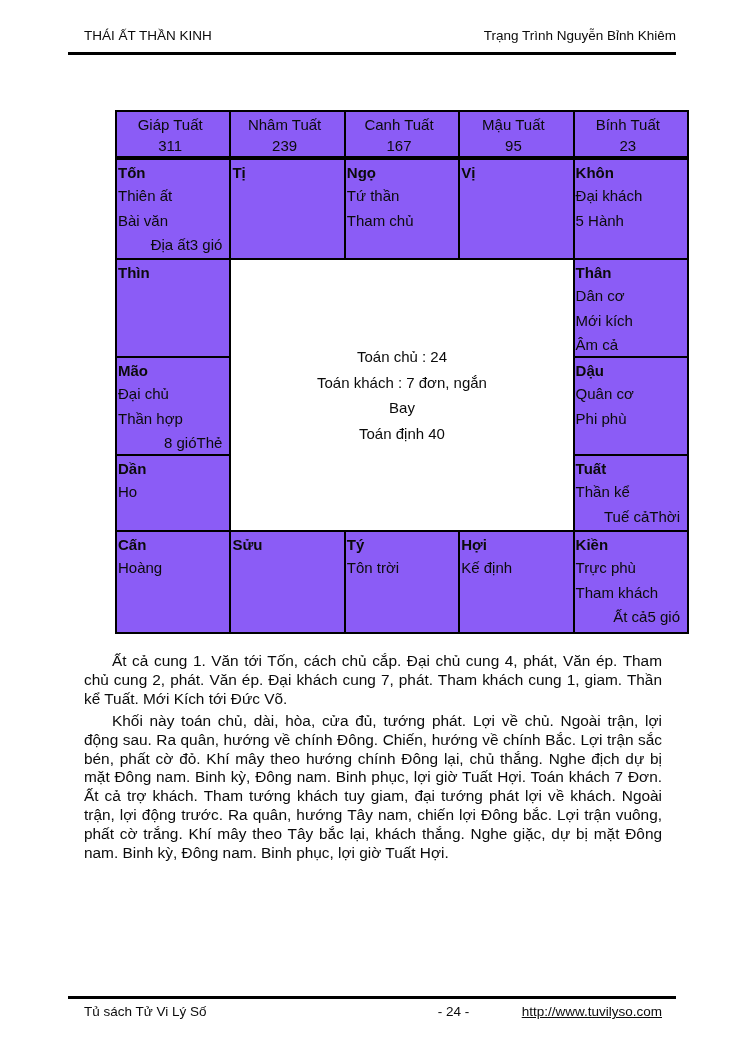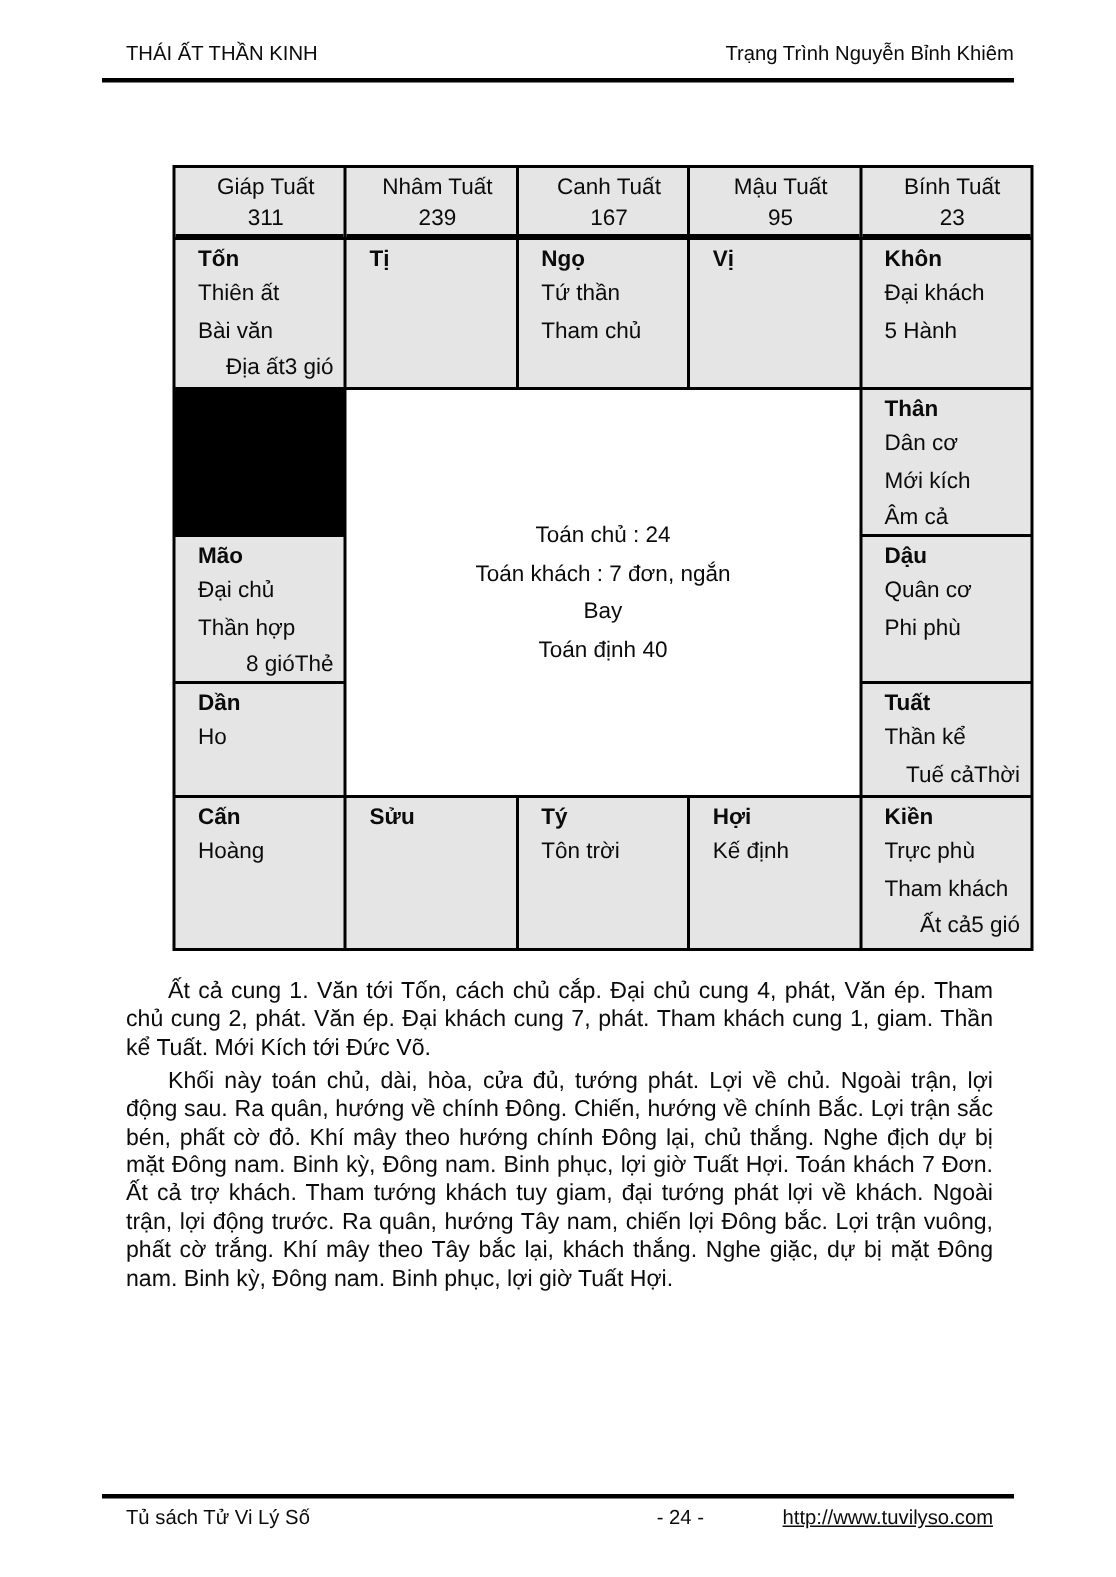--- a/index.html
+++ b/index.html
@@ -17,21 +17,21 @@
     font-size:13.5px; padding:0 0 9px 16px; border-bottom:3px solid #000;
   }
 
   
   .grid {
     position:absolute; left:115px; top:110px; width:574px;
     display:grid; grid-template-columns:repeat(5,1fr);
     grid-template-rows:46px 98px 96px 96px 74px 100px;
     gap:2px; padding:2px; background:#000;
   }
-  .cell { background:#e5e5e5; padding:1px 7px 0 15px; font-size:15px; overflow:hidden; }
+  .cell { background:#8b5cf6; padding:1px 7px 0 1px; font-size:15px; overflow:hidden; }
   .year-cell { text-align:center; line-height:21px; padding-top:2px; border-bottom:2px solid #000; }
   .cell-label { font-weight:700; line-height:23px; }
   .cell-line { line-height:24.5px; }
   .split { display:flex; justify-content:flex-end; }
   .center-cell {
     background:#fff; grid-area:3/2/6/5;
     display:flex; flex-direction:column; justify-content:center; align-items:center;
     font-size:15px; line-height:25.5px;
   }
   .a-y1{grid-area:1/1}.a-y2{grid-area:1/2}.a-y3{grid-area:1/3}.a-y4{grid-area:1/4}.a-y5{grid-area:1/5}
@@ -110,20 +110,23 @@
     </div>
     <div class="cell a-vi">
       <div class="cell-label">Vị</div>
     </div>
     <div class="cell a-khon">
       <div class="cell-label">Khôn</div>
       <div class="cell-line">Đại khách</div>
       <div class="cell-line">5 Hành</div>
     </div>
 
+    <div class="cell a-thin">
+      <div class="cell-label">Thìn</div>
+    </div>
     <div class="cell a-mao">
       <div class="cell-label">Mão</div>
       <div class="cell-line">Đại chủ</div>
       <div class="cell-line">Thần hợp</div>
       <div class="cell-line split">
         <span>8 gió</span>
         <span>Thẻ</span>
       </div>
     </div>
     <div class="cell a-dan">

